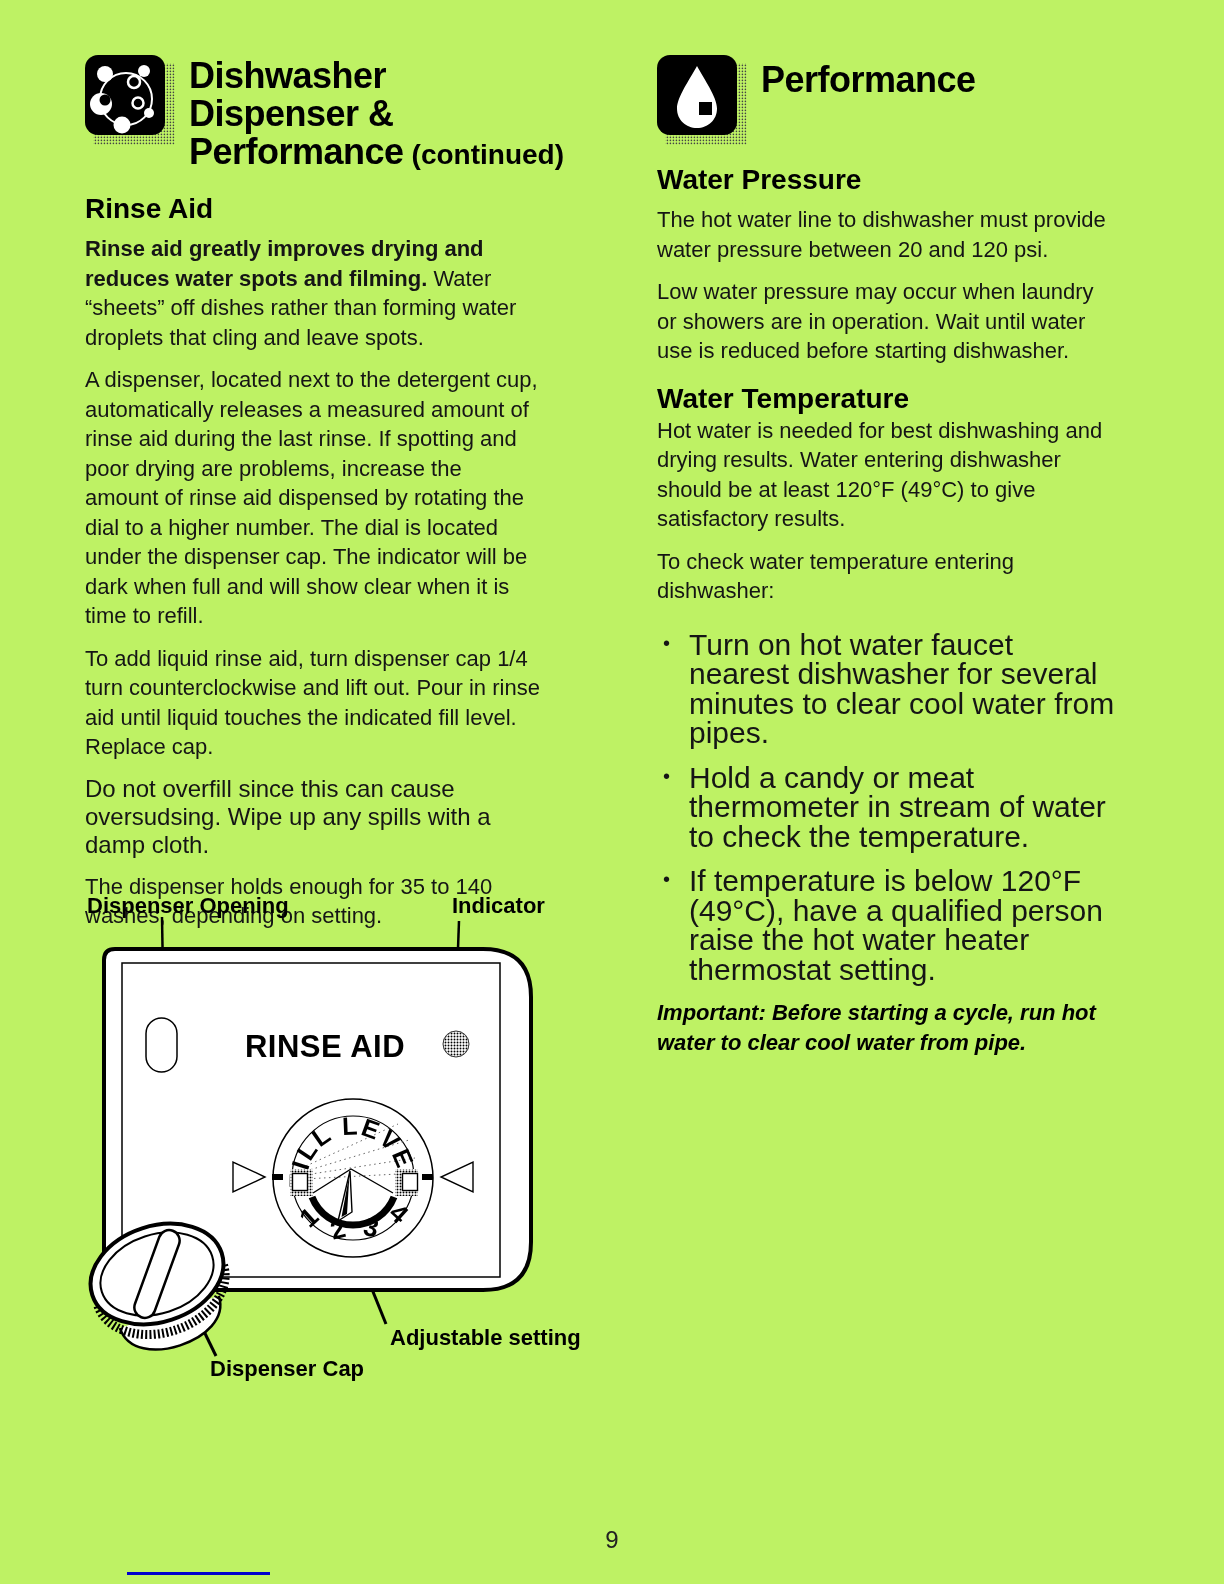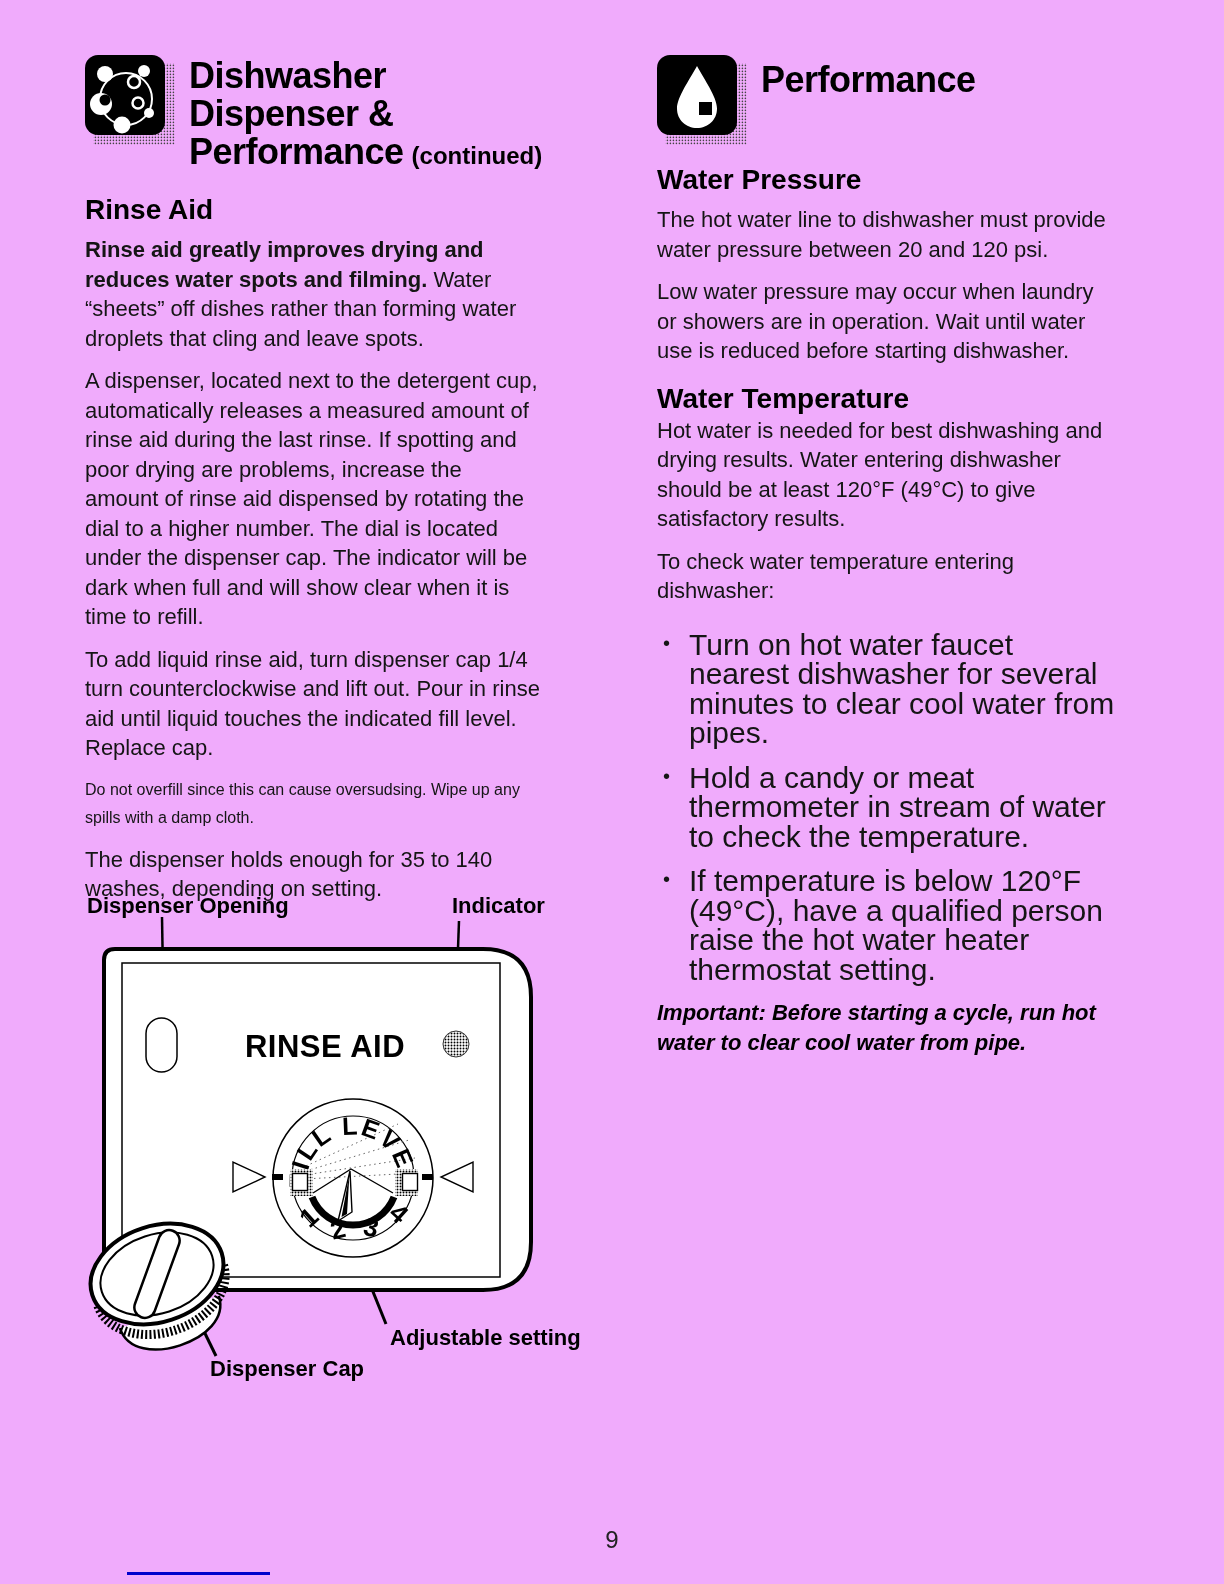--- a/index.html
+++ b/index.html
@@ -1,38 +1,38 @@
 <!DOCTYPE html>
 <html><head>
 <meta charset="utf-8">
 <style>
   html,body{margin:0;padding:0;background:#e8e8e8;}
   .page{
     position:relative;
     width:1224px;height:1584px;
-    background:#f0abfc;
+    background:#bef264;
     font-family:"Liberation Sans", sans-serif;
     color:#151515;
     overflow:hidden;
     margin:0 auto;
   }
   .col{position:absolute;top:55px;}
   .col-left{left:85px;width:456px;}
   .col-right{left:657px;width:460px;}
 
   .sec-header{display:flex;align-items:flex-start;gap:14px;}
   .sec-header svg{flex:0 0 auto;}
   .sec-title{font-weight:bold;font-size:36px;line-height:38px;letter-spacing:-0.5px;color:#000;margin-top:2px;}
   .col-right .sec-title{line-height:46px;}
-  .cont-note{font-size:24px;letter-spacing:0;margin-left:8px;}
+  .cont-note{font-size:28px;letter-spacing:0;margin-left:8px;}
 
   h3.sub{font-size:28px;line-height:30px;font-weight:bold;color:#000;margin:20px 0 10px 0;}
   h3.sub-tight{margin:18px 0 2px 0;}
   p.body{font-size:22px;line-height:29.5px;margin:0 0 13px 0;}
-  p.body-small{font-size:16px;line-height:28px;margin:0 0 13px 0;}
+  p.body-small{font-size:24px;line-height:28px;margin:0 0 13px 0;}
   .b{font-weight:bold;}
   p.important{font-size:22px;line-height:30px;font-weight:bold;font-style:italic;color:#000;margin:6px 0 0 0;}
 
   ul.bullets{list-style:none;margin:2px 0 0 0;padding:0;}
   ul.bullets li{position:relative;padding-left:32px;margin:15px 0 14px 0;font-size:30px;line-height:29.5px;width:430px;box-sizing:content-box;}
   ul.bullets li::before{content:"\2022";position:absolute;left:6px;top:-1px;font-size:20px;}
 
   .diagram-wrap{position:absolute;left:60px;top:880px;width:580px;height:530px;}
   svg text{font-family:"Liberation Sans", sans-serif;}
 

